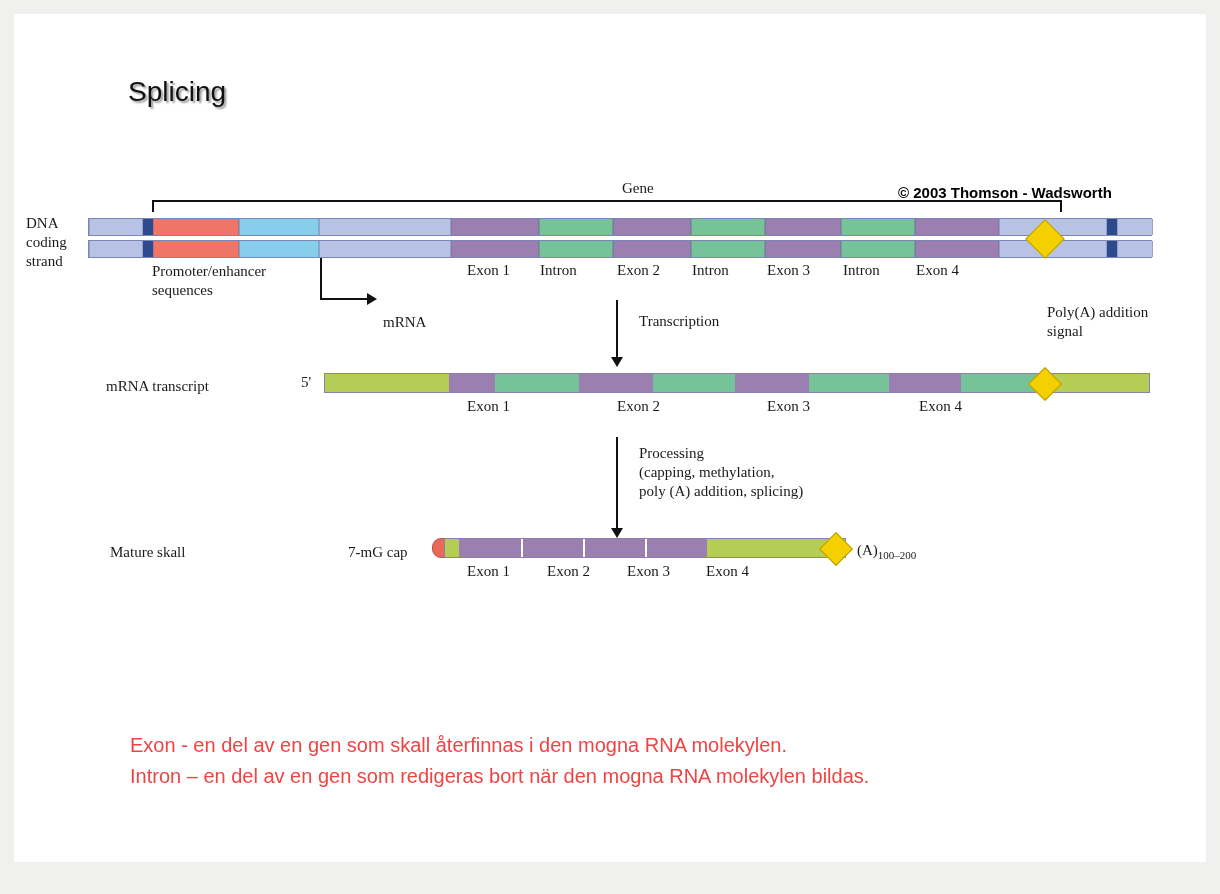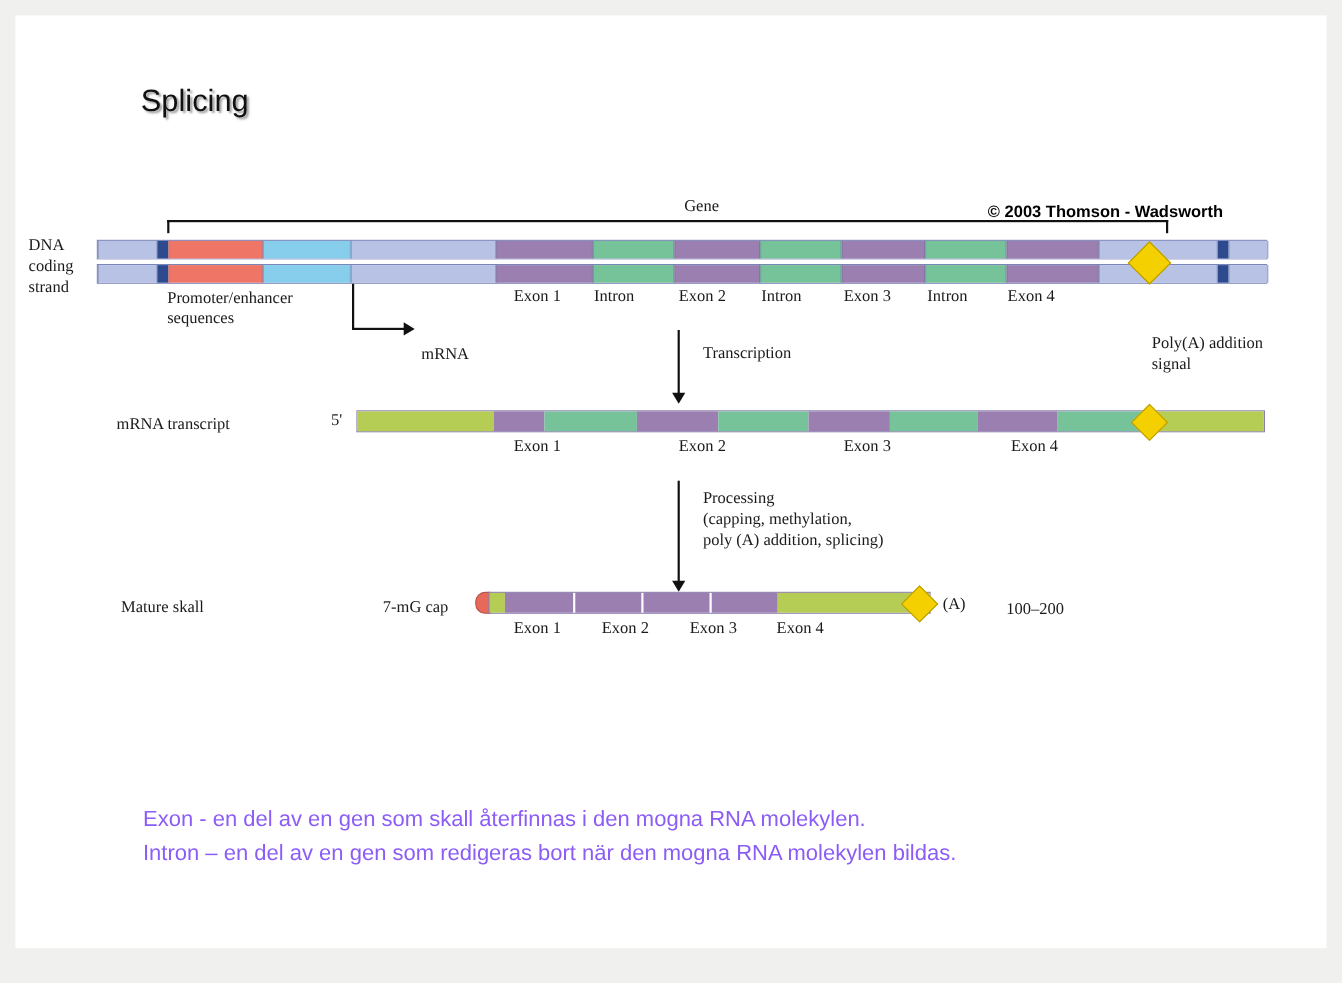--- a/index.html
+++ b/index.html
@@ -55,21 +55,21 @@
   .harrow{position:absolute;height:2px;background:#111;}
   .harrow:after{
     content:"";position:absolute;right:-9px;top:-5px;
     border-top:6px solid transparent;border-bottom:6px solid transparent;border-left:10px solid #111;
   }
   .lline{position:absolute;background:#111;}
 
   
   .brace{position:absolute;border:2px solid #111;border-bottom:none;height:12px;box-sizing:border-box;}
 
-  #bottom-text{position:absolute;left:130px;top:730px;width:1000px;font-size:20px;line-height:31px;color:#8b5cf6;}
+  #bottom-text{position:absolute;left:130px;top:730px;width:1000px;font-size:20px;line-height:31px;color:#ef4444;}
 
   #cap-round{position:absolute;width:14px;height:20px;background:#e8685a;border:1px solid #b9534a;border-radius:9px 0 0 9px;box-sizing:border-box;}
 </style>
 </head>
 <body>
 
 <div id="slide">
 
   <div class="frame-edge-left"></div>
   <div class="frame-edge-right"></div>
@@ -185,21 +185,21 @@
   <div class="bar" style="left:444px;top:538px;width:402px;">
     <div class="bseg" style="left:0px;width:14px;background:#b5cc55;"></div>
     <div class="bseg" style="left:14px;width:248px;background:#9b7fb0;"></div>
     <div class="bseg" style="left:262px;width:138px;background:#b5cc55;"></div>
     <div class="divider" style="left:76px;"></div>
     <div class="divider" style="left:138px;"></div>
     <div class="divider" style="left:200px;"></div>
   </div>
   <div class="diamond small" style="left:824px;top:537px;"></div>
 
-  <div class="lbl" style="left:857px;top:542px;"><span>(A)</span><sub style="font-size:15px;margin-left:37px;">100–200</sub></div>
+  <div class="lbl" style="left:857px;top:542px;"><span>(A)</span><sub style="font-size:11px;">100–200</sub></div>
 
   <div class="lbl" style="left:467px;top:563px;">Exon 1</div>
   <div class="lbl" style="left:547px;top:563px;">Exon 2</div>
   <div class="lbl" style="left:627px;top:563px;">Exon 3</div>
   <div class="lbl" style="left:706px;top:563px;">Exon 4</div>
 
   <div id="bottom-text">
     <div>Exon -  en del av en gen som skall återfinnas i den mogna RNA molekylen.</div>
     <div>Intron – en del av en gen som redigeras bort när den mogna RNA molekylen bildas.</div>
   </div>

